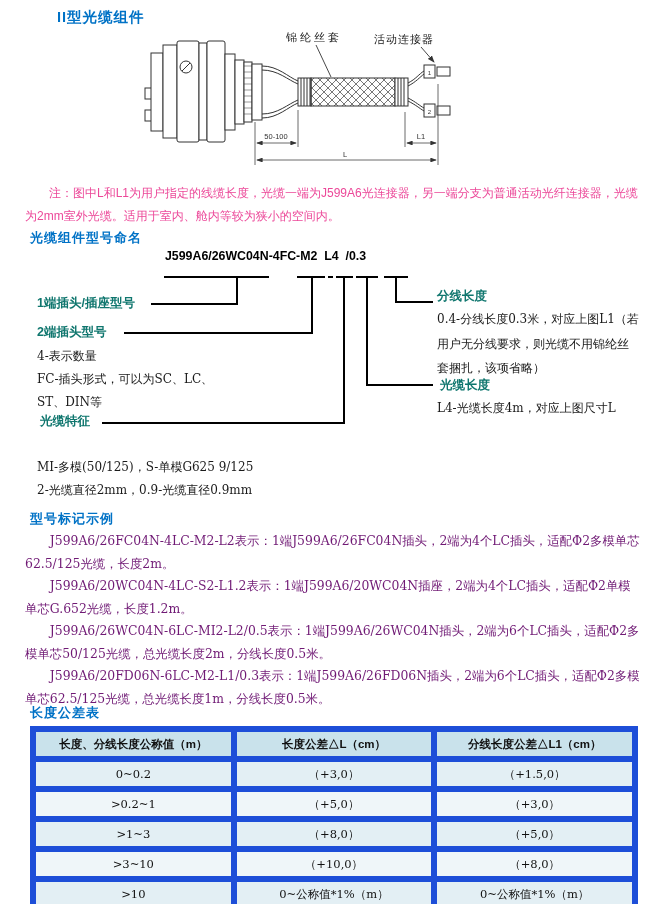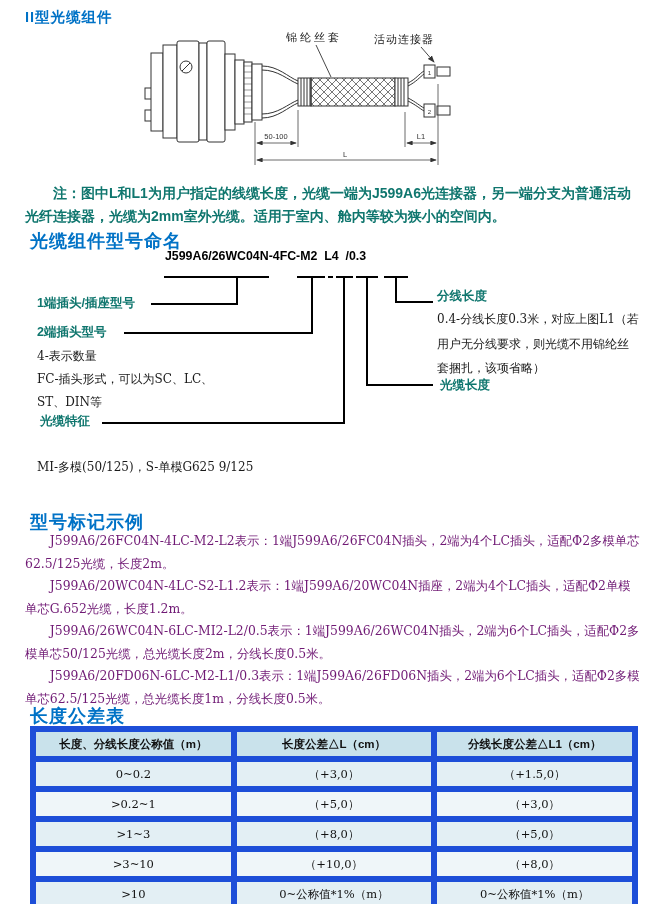--- a/index.html
+++ b/index.html
@@ -6,26 +6,26 @@
     --accent_blue:#0072C6;
     --table_header_bg:#C9E2EB;
     --row_alt1:#E3EFF4;
     --row_alt2:#EFF6F9;
     --ink:#111111;
   }
   html,body{margin:0;padding:0;background:#ffffff;}
   .page{position:relative;width:666px;height:904px;background:#fff;overflow:hidden;
         font-family:"Liberation Sans",sans-serif;color:var(--ink);}
   .abs{position:absolute;}
-  .sec-title{font-family:Liberation Mono, monospace;font-weight:bold;font-size:18px;
+  .sec-title{font-family:Liberation Mono, monospace;font-weight:bold;font-size:13px;
              color:var(--accent_blue);letter-spacing:1px;}
   .doc-title{font-family:"Liberation Sans",sans-serif;font-weight:bold;font-size:14.5px;
-             color:var(--accent_blue);letter-spacing:1px;}
-  .note{font-family:"Liberation Sans",sans-serif;font-weight:bold;font-size:14px;
-        line-height:23px;text-indent:2em;color:#0f766e;}
+             color:var(--accent_blue);letter-spacing:1px;margin-left:32px;}
+  .note{font-family:"Liberation Sans",sans-serif;font-weight:normal;font-size:12px;
+        line-height:23px;text-indent:2em;color:#ec4899;}
   .model{font-family:"Liberation Sans",sans-serif;font-weight:bold;font-size:13px;
          white-space:pre;transform:scaleX(.95);transform-origin:left top;color:#000;}
   .lbl-b{font-family:"Liberation Sans",sans-serif;font-weight:bold;font-size:12.5px;color:#0f766e;white-space:nowrap;}
   .lbl-n{font-family:"DejaVu Serif",serif;font-size:12px;color:#1a1a1a;white-space:nowrap;}
   .examples p{margin:0;font-family:"DejaVu Serif",serif;font-size:12.4px;line-height:22.5px;
               text-indent:2em;color:#701a75;}
   table.tol{border-collapse:collapse;width:608px;table-layout:fixed;}
   table.tol th,table.tol td{border:6px solid #1d4ed8;height:24px;text-align:center;vertical-align:middle;
               padding:0 2px;}
   table.tol th{background:var(--table_header_bg);font-family:"Liberation Sans",sans-serif;
@@ -146,26 +146,28 @@
   <div class="abs sec-title" style="left:30px;top:229px">光缆组件型号命名</div>
   <div class="abs model" style="left:165px;top:248px">J599A6/26WC04N-4FC-M2  L4  /0.3</div>
 
   <div class="abs lbl-b" style="left:37px;top:295px">1端插头/插座型号</div>
   <div class="abs lbl-b" style="left:37px;top:324px">2端插头型号</div>
   <div class="abs lbl-n" style="left:37px;top:348px">4-表示数量</div>
   <div class="abs lbl-n" style="left:37px;top:371px">FC-插头形式，可以为SC、LC、</div>
   <div class="abs lbl-n" style="left:37px;top:394px">ST、DIN等</div>
   <div class="abs lbl-b" style="left:40px;top:413px">光缆特征</div>
   <div class="abs lbl-n" style="left:37px;top:459px">MI-多模(50/125)，S-单模G625 9/125</div>
+  <div class="abs lbl-n" style="left:37px;top:482px">2-光缆直径2mm，0.9-光缆直径0.9mm</div>
 
   <div class="abs lbl-b" style="left:437px;top:288px">分线长度</div>
   <div class="abs lbl-n" style="left:437px;top:311px">0.4-分线长度0.3米，对应上图L1（若</div>
   <div class="abs lbl-n" style="left:437px;top:336px">用户无分线要求，则光缆不用锦纶丝</div>
   <div class="abs lbl-n" style="left:437px;top:360px">套捆扎，该项省略）</div>
   <div class="abs lbl-b" style="left:440px;top:377px">光缆长度</div>
+  <div class="abs lbl-n" style="left:437px;top:400px">L4-光缆长度4m，对应上图尺寸L</div>
 
   <div class="abs sec-title" style="left:30px;top:510px">型号标记示例</div>
   <div class="abs examples" style="left:25px;top:530px;width:618px">
     <p>J599A6/26FC04N-4LC-M2-L2表示：1端J599A6/26FC04N插头，2端为4个LC插头，适配Φ2多模单芯62.5/125光缆，长度2m。</p>
     <p>J599A6/20WC04N-4LC-S2-L1.2表示：1端J599A6/20WC04N插座，2端为4个LC插头，适配Φ2单模单芯G.652光缆，长度1.2m。</p>
     <p>J599A6/26WC04N-6LC-MI2-L2/0.5表示：1端J599A6/26WC04N插头，2端为6个LC插头，适配Φ2多模单芯50/125光缆，总光缆长度2m，分线长度0.5米。</p>
     <p>J599A6/20FD06N-6LC-M2-L1/0.3表示：1端J599A6/26FD06N插头，2端为6个LC插头，适配Φ2多模单芯62.5/125光缆，总光缆长度1m，分线长度0.5米。</p>
   </div>
 
   <div class="abs sec-title" style="left:30px;top:704px">长度公差表</div>

